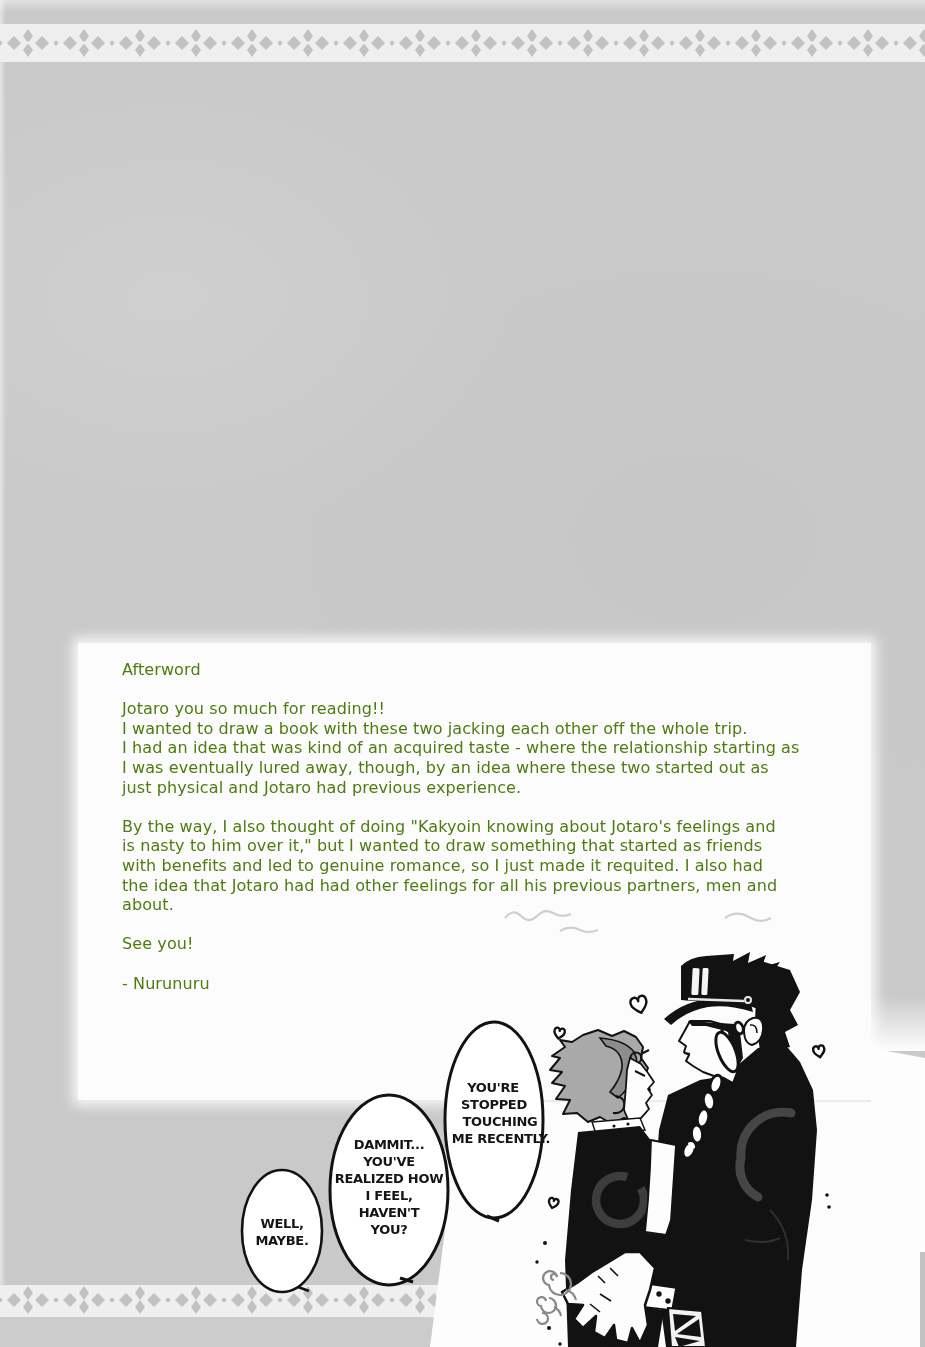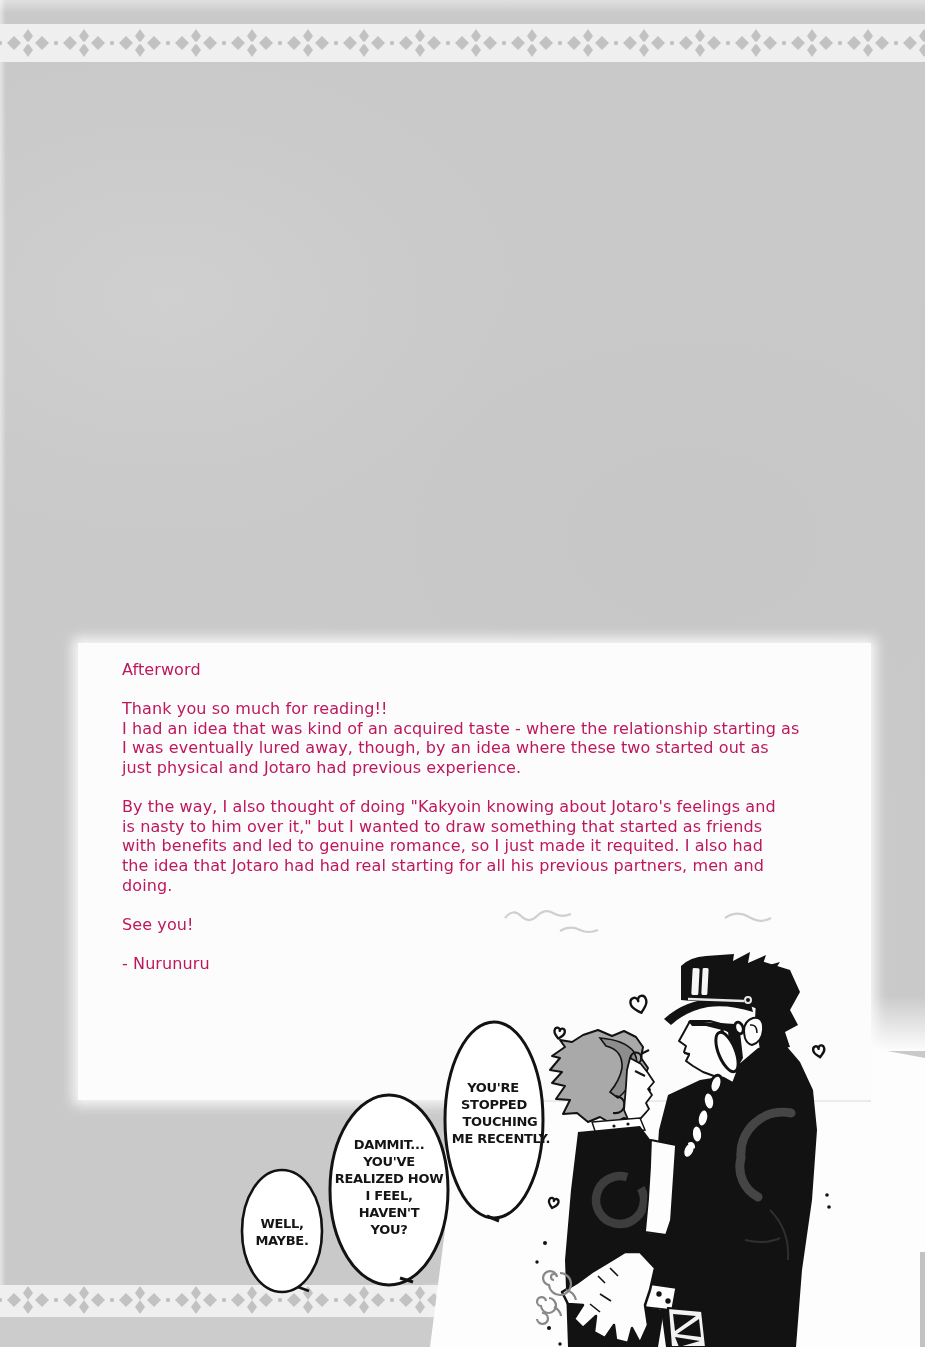--- a/index.html
+++ b/index.html
@@ -10,21 +10,21 @@
       #c9c9c9;
     font-family:"DejaVu Sans", sans-serif;}
   .top-strip{position:absolute;top:0;left:0;right:0;height:13px;
     background:linear-gradient(#e0e0e0,#c9c9c9);}
   .left-sliver{position:absolute;top:0;left:0;width:6px;height:100%;
     background:linear-gradient(90deg,rgba(255,255,255,.5),rgba(255,255,255,0));}
   .lace-top{position:absolute;top:24px;left:0;}
   .afterword-box{position:absolute;left:78px;top:643px;width:793px;height:457px;
     background:#fcfcfc;box-shadow:0 0 12px 5px rgba(252,252,252,.95);}
   .box-inner{padding:17px 18px 0 44px;font-size:16px;line-height:19.6px;
-    color:#be185d;letter-spacing:.1px;}
+    color:#4d7c0f;letter-spacing:.1px;}
   .aw-title{margin:0 0 19.6px 0;font-weight:normal;font-size:16px;}
   .para{margin:0 0 19.6px 0;}
   .line{white-space:nowrap;}
   .sig{margin-top:19.6px;}
   .art{position:absolute;left:0;top:900px;}
   .btxt{font-family:"DejaVu Sans",sans-serif;font-weight:700;font-size:13px;
     letter-spacing:-.3px;fill:#151515;text-anchor:middle;}
   .ink{fill:#121212;}
 </style>
 </head>
@@ -50,31 +50,32 @@
       </pattern>
     </defs>
     <rect x="0" y="0" width="925" height="38" fill="#efefef"></rect>
     <rect x="0" y="0" width="925" height="38" fill="url(#laceA)"></rect>
   </svg>
 
   <div class="afterword-box">
     <div class="box-inner">
       <div class="aw-title line">Afterword</div>
       <div class="para">
-        <div class="line">Thank you so much for reading!!</div>
+        <div class="line">Jotaro you so much for reading!!</div>
+        <div class="line">I wanted to draw a book with these two jacking each other off the whole trip.</div>
         <div class="line">I had an idea that was kind of an acquired taste - where the relationship starting as</div>
         <div class="line">I was eventually lured away, though, by an idea where these two started out as</div>
         <div class="line">just physical and Jotaro had previous experience.</div>
       </div>
       <div class="para">
         <div class="line">By the way, I also thought of doing "Kakyoin knowing about Jotaro's feelings and</div>
         <div class="line">is nasty to him over it," but I wanted to draw something that started as friends</div>
         <div class="line">with benefits and led to genuine romance, so I just made it requited. I also had</div>
-        <div class="line">the idea that Jotaro had had real starting for all his previous partners, men and</div>
-        <div class="line">doing.</div>
+        <div class="line">the idea that Jotaro had had other feelings for all his previous partners, men and</div>
+        <div class="line">about.</div>
       </div>
       <div class="para">
         <div class="line">See you!</div>
       </div>
       <div class="line sig">- Nurunuru</div>
     </div>
   </div>
 
   <svg class="art" width="925" height="447" viewBox="0 0 925 447">
     <defs>

